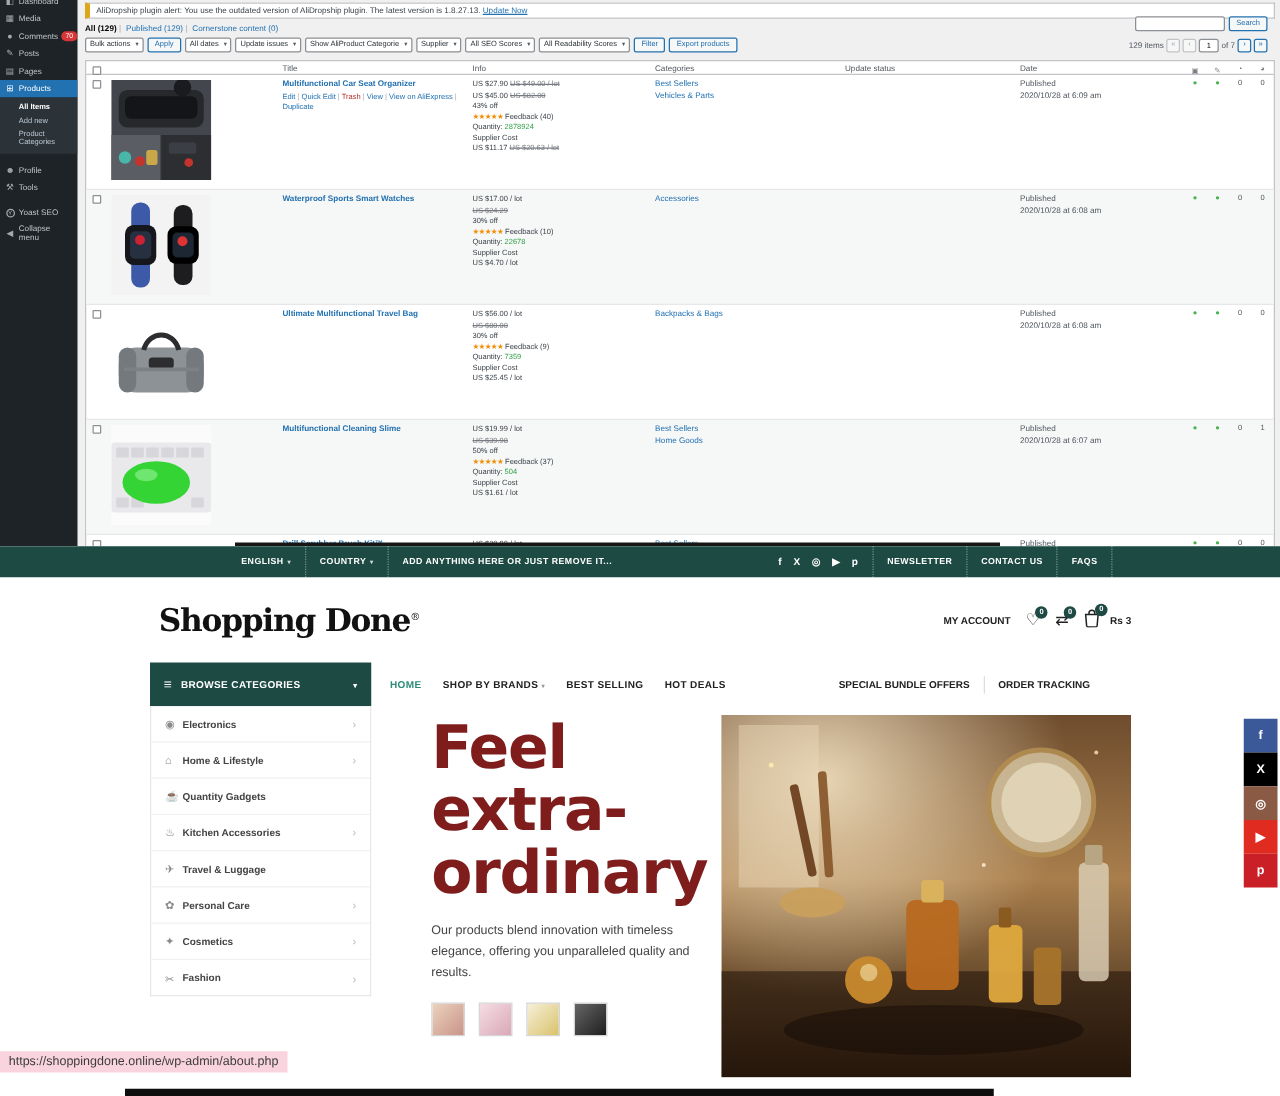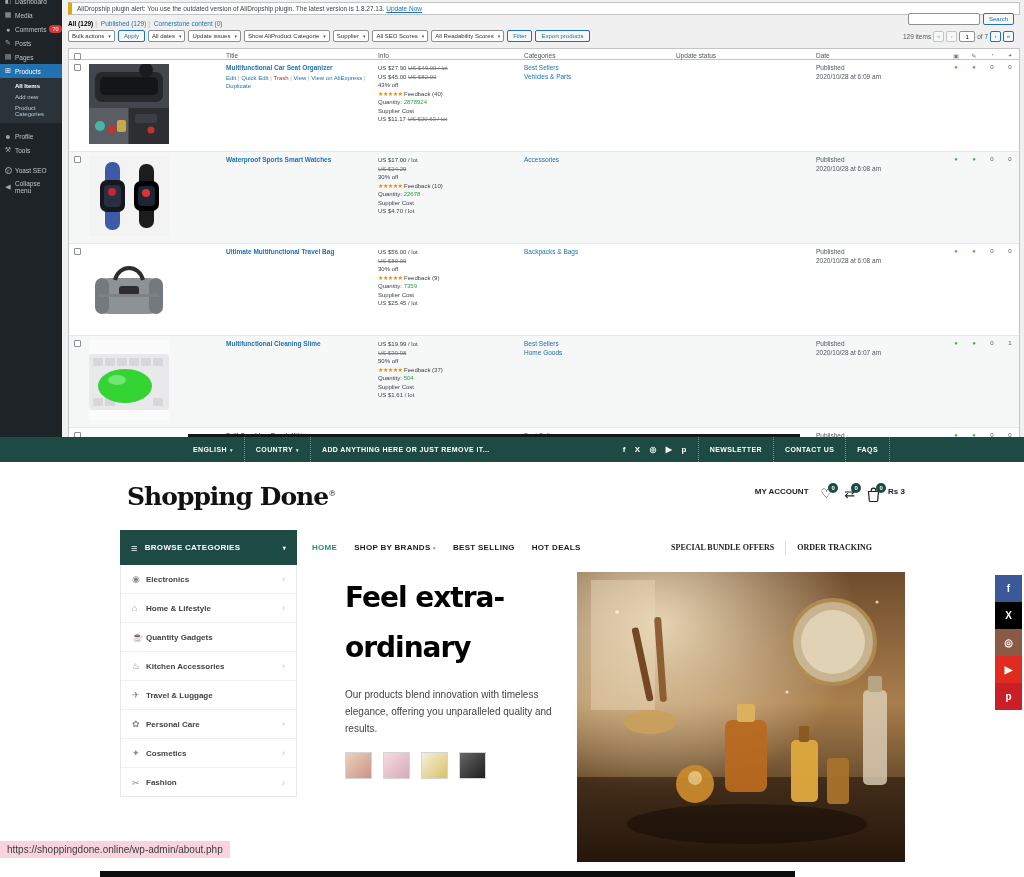--- a/index.html
+++ b/index.html
@@ -89,52 +89,52 @@
 
 .shop-header { height:68px; display:flex; align-items:center; padding:0 119px 0 127px; background:#fff; }
 .logo { font-family:"DejaVu Serif", serif; font-weight:bold; font-size:25px; color:#111; letter-spacing:-1px; white-space:nowrap; cursor:pointer; }
 .logo sup { font-size:8px; font-weight:normal; }
 .searchbar { margin-left:30px; width:400px; height:34px; border:1px solid #ddd; display:flex; align-items:center; background:#fff; }
 .searchbar input { flex:1; border:none; outline:none; font-size:8px; color:#555; padding:0 10px; height:100%; }
 .selcat { display:flex; align-items:center; gap:5px; font-size:7.5px; color:#555; padding:0 10px;
   border-left:1px solid #eee; height:60%; cursor:pointer; white-space:nowrap; }
 .selcat .cd { font-size:5px; color:#999; }
 .sbtn { width:34px; height:100%; display:flex; align-items:center; justify-content:center; cursor:pointer; border-left:1px solid #eee; }
-.hdr-right { margin-left:auto; display:flex; gap:12px; }
+.hdr-right { margin-left:auto; display:flex; align-items:center; gap:12px; }
 .myacct { font-size:8px; font-weight:bold; color:#222; cursor:pointer; }
 .hico { position:relative; font-size:13px; color:#222; cursor:pointer; line-height:14px; }
 .badge { position:absolute; top:-4px; right:-6px; background:#1d4a43; color:#fff; border-radius:50%;
   width:10px; height:10px; font-size:6px; line-height:10px; text-align:center; font-weight:bold; }
 .carttotal { font-size:8px; font-weight:bold; color:#222; margin-left:-4px; }
 
 .shop-nav { height:35px; display:flex; align-items:center; padding-left:120px; padding-right:152px; background:#fff; }
 .browse-btn { width:177px; height:35px; background:#1d4a43; color:#fff; font-size:8px; font-weight:bold;
   display:flex; align-items:center; gap:7px; padding:0 11px; cursor:pointer; letter-spacing:.3px; }
 .browse-btn .burger { font-size:11px; }
 .browse-btn .cd { margin-left:auto; font-size:6px; }
 .navlinks { display:flex; gap:17px; margin-left:15px; }
 .navlinks a { font-size:8px; font-weight:bold; color:#222; text-decoration:none; cursor:pointer; letter-spacing:.3px; white-space:nowrap; }
 .navlinks a.active { color:#2c8c78; }
 .navlinks .cd { font-size:5px; color:#999; }
 .nav-right { margin-left:auto; display:flex; align-items:center; }
-.nav-right a { font-size:8px; font-weight:bold; color:#222; text-decoration:none; cursor:pointer; white-space:nowrap;font-family:Liberation Serif, serif; }
+.nav-right a { font-size:8px; font-weight:bold; color:#222; text-decoration:none; cursor:pointer; white-space:nowrap; }
 .nav-right .vsep { border-left:1px solid #ddd; height:14px; margin:0 11px; }
 
 .shop-content { position:relative; height:297px; }
 .catpanel { position:absolute; left:120px; top:0; width:177px; height:232px; background:#fff;
   border:1px solid #e8e8e8; border-top:none; }
 .catitem { height:29px; display:flex; align-items:center; padding:0 11px; border-bottom:1px solid #f1f1f1;
   font-size:8px; font-weight:bold; color:#444; cursor:pointer; }
 .catitem:last-child { border-bottom:none; }
 .catitem .cic { width:14px; font-size:9px; color:#8a8a8a; font-weight:normal; }
 .catitem .cchev { margin-left:auto; color:#bbb; font-weight:normal; font-size:9px; }
 
 .hero-text { position:absolute; left:345px; top:8px; width:230px; }
-.hero-text h1 { font-family:"DejaVu Sans", sans-serif; font-size:28px; line-height:50px;
-  font-weight:bold; color:#000000; letter-spacing:-1px; }
+.hero-text h1 { font-family:"DejaVu Sans", sans-serif; font-size:48px; line-height:50px;
+  font-weight:bold; color:#7f1d1d; letter-spacing:-1px; }
 .hero-desc { margin-top:13px; font-size:10px; line-height:17px; color:#444; }
 .hero-thumbs { margin-top:15px; display:flex; gap:11px; }
 .hthumb { width:27px; height:27px; border:1px solid #d5d5d5; cursor:pointer; }
 .ht1 { background:linear-gradient(135deg,#ecd2bd,#c99489); }
 .ht2 { background:linear-gradient(135deg,#f5dde4,#d9a8b6); }
 .ht3 { background:linear-gradient(135deg,#f6f0da,#d9c26a); }
 .ht4 { background:linear-gradient(135deg,#666,#1e1e1e); }
 
 .hero-image { position:absolute; left:577px; top:7px; width:328px; height:290px; overflow:hidden; }
 

